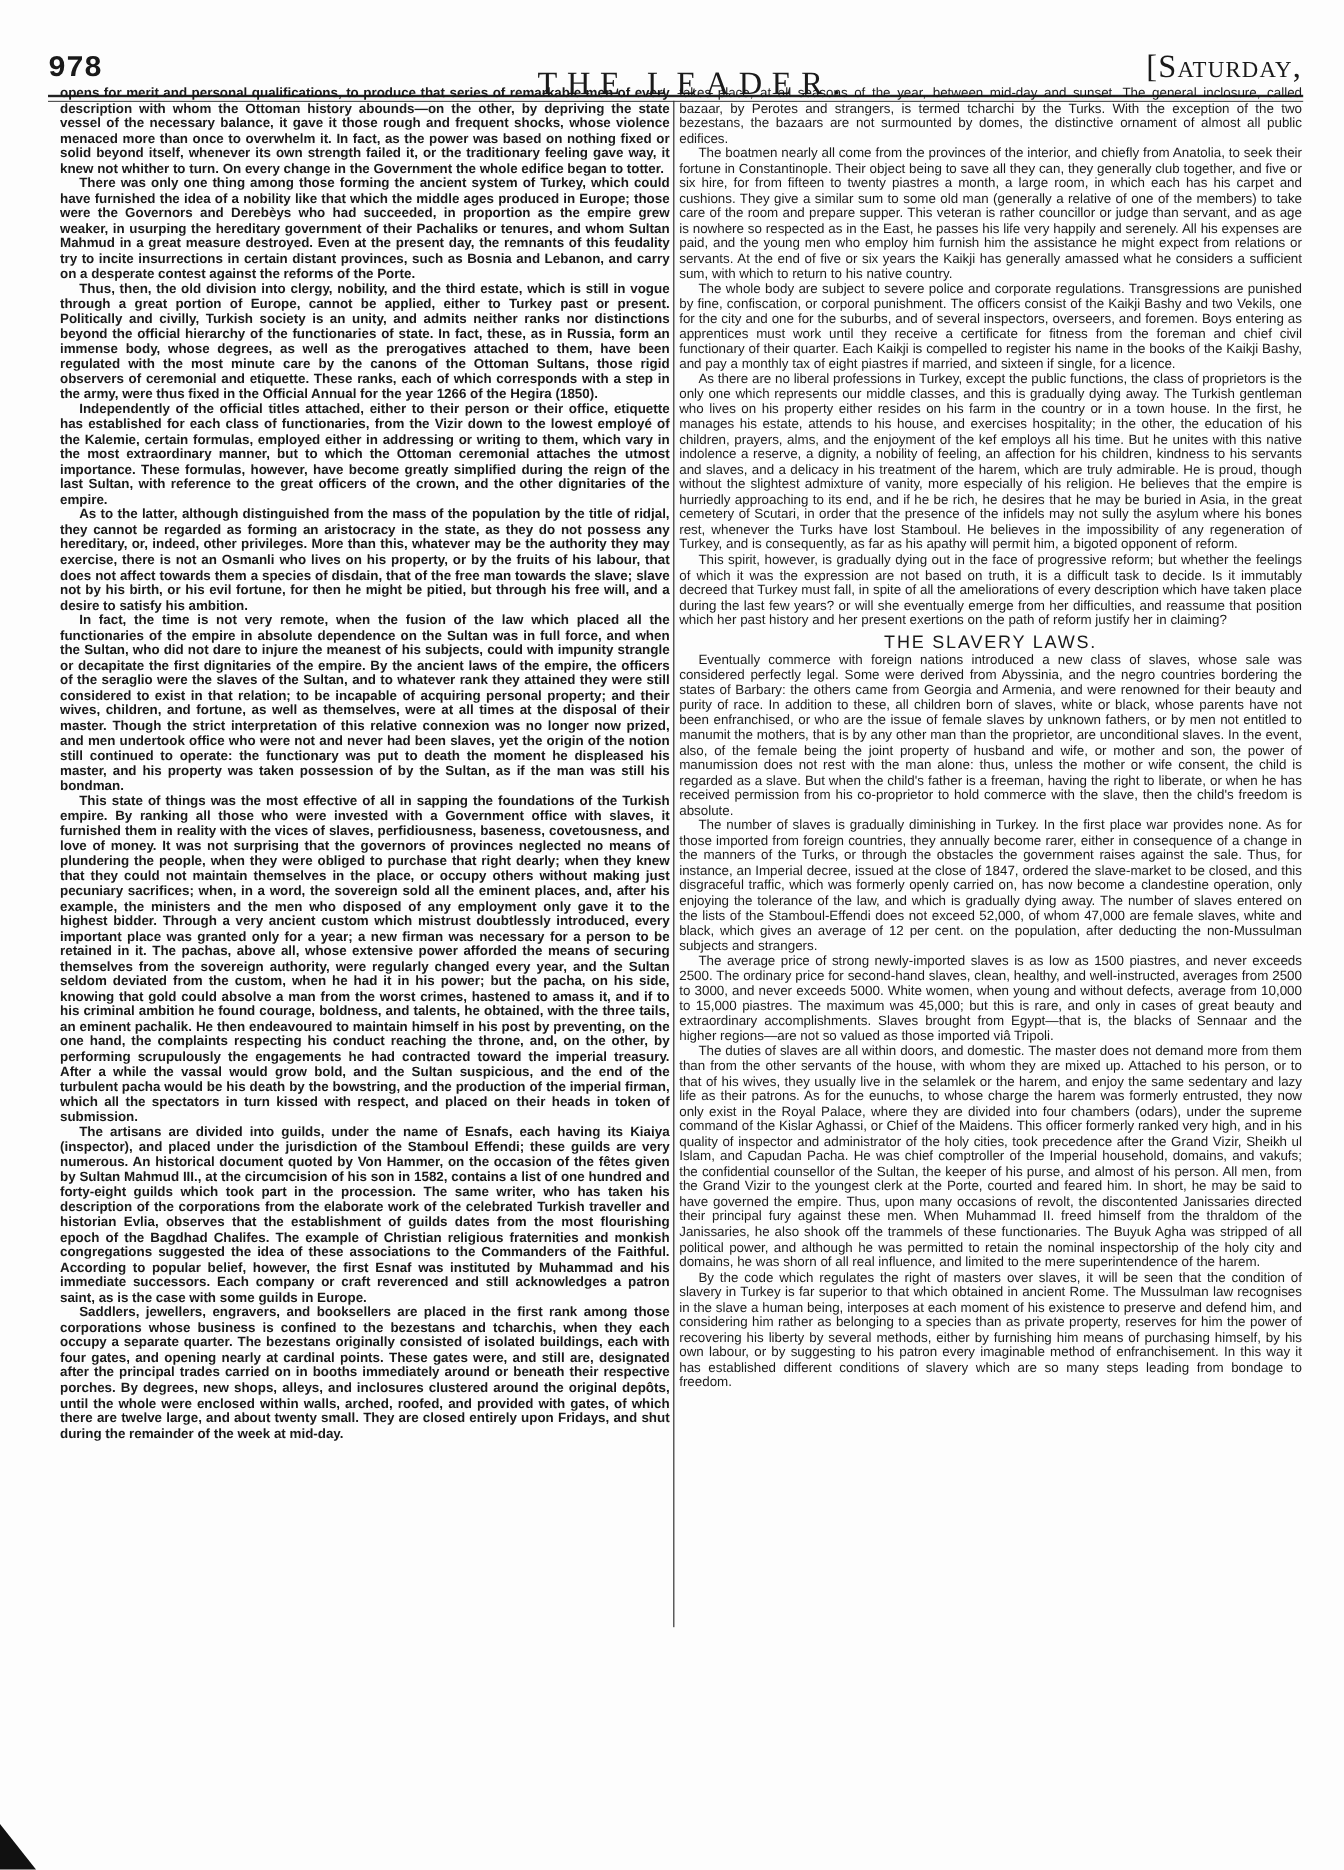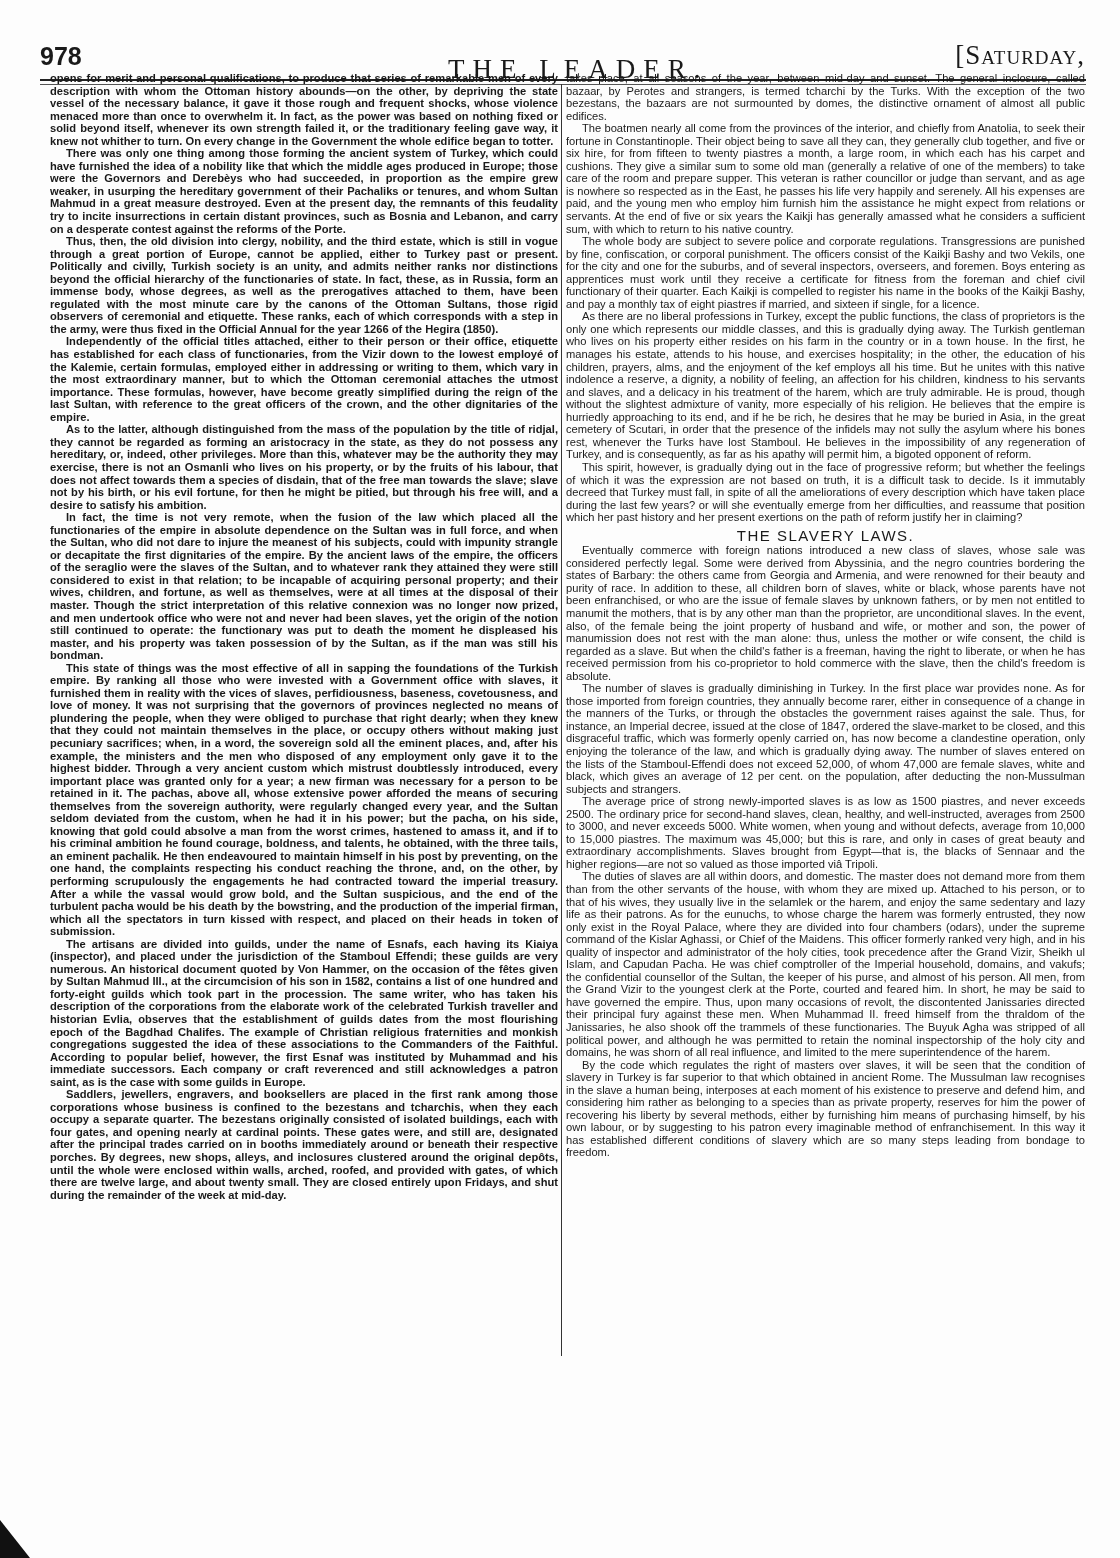--- a/index.html
+++ b/index.html
@@ -1,18 +1,18 @@
 <!DOCTYPE html>
 <html><head>
 <meta charset="utf-8">
 <style>
   html, body { margin:0; padding:0; background:#fdfdfd; }
   body { width:1120px; height:1558px; position:relative; overflow:hidden; font-family:"DejaVu Serif", serif; color:#1a1a1a; }
   .masthead { position:absolute; left:40px; top:42px; width:1045px; height:30px; }
-  .page-num { position:absolute; left:0; top:0; font-size:25px; font-weight:bold; font-family:Liberation Sans, sans-serif; }
+  .page-num { position:absolute; left:0; top:0; font-size:25px; font-weight:bold; font-family:Liberation Mono, monospace; }
   .title { position:absolute; left:408px; top:12px; font-size:27px; letter-spacing:8px; font-family:"Liberation Serif", serif; }
   .dayline { position:absolute; right:0; top:-2px; font-size:27px; font-family:"Liberation Serif", serif; font-variant:small-caps; letter-spacing:1px; }
   .rule { position:absolute; left:40px; top:79px; width:1046px; height:3px; border-top:2px solid #222; border-bottom:1px solid #555; }
   .col { position:absolute; top:72px; font-family:Liberation Sans, sans-serif; font-size:11.15px; line-height:12.55px; text-align:justify; }
   .col-left { left:50px; width:508px; }
   .col-right { left:566px; width:519px; }
   .divider { position:absolute; left:561px; top:84px; width:1px; height:1272px; background:#333; }
   .col p { margin:0; text-indent:16px; }
   .col p.cont { text-indent:0; }
   .left-text p { font-weight:bold; }

